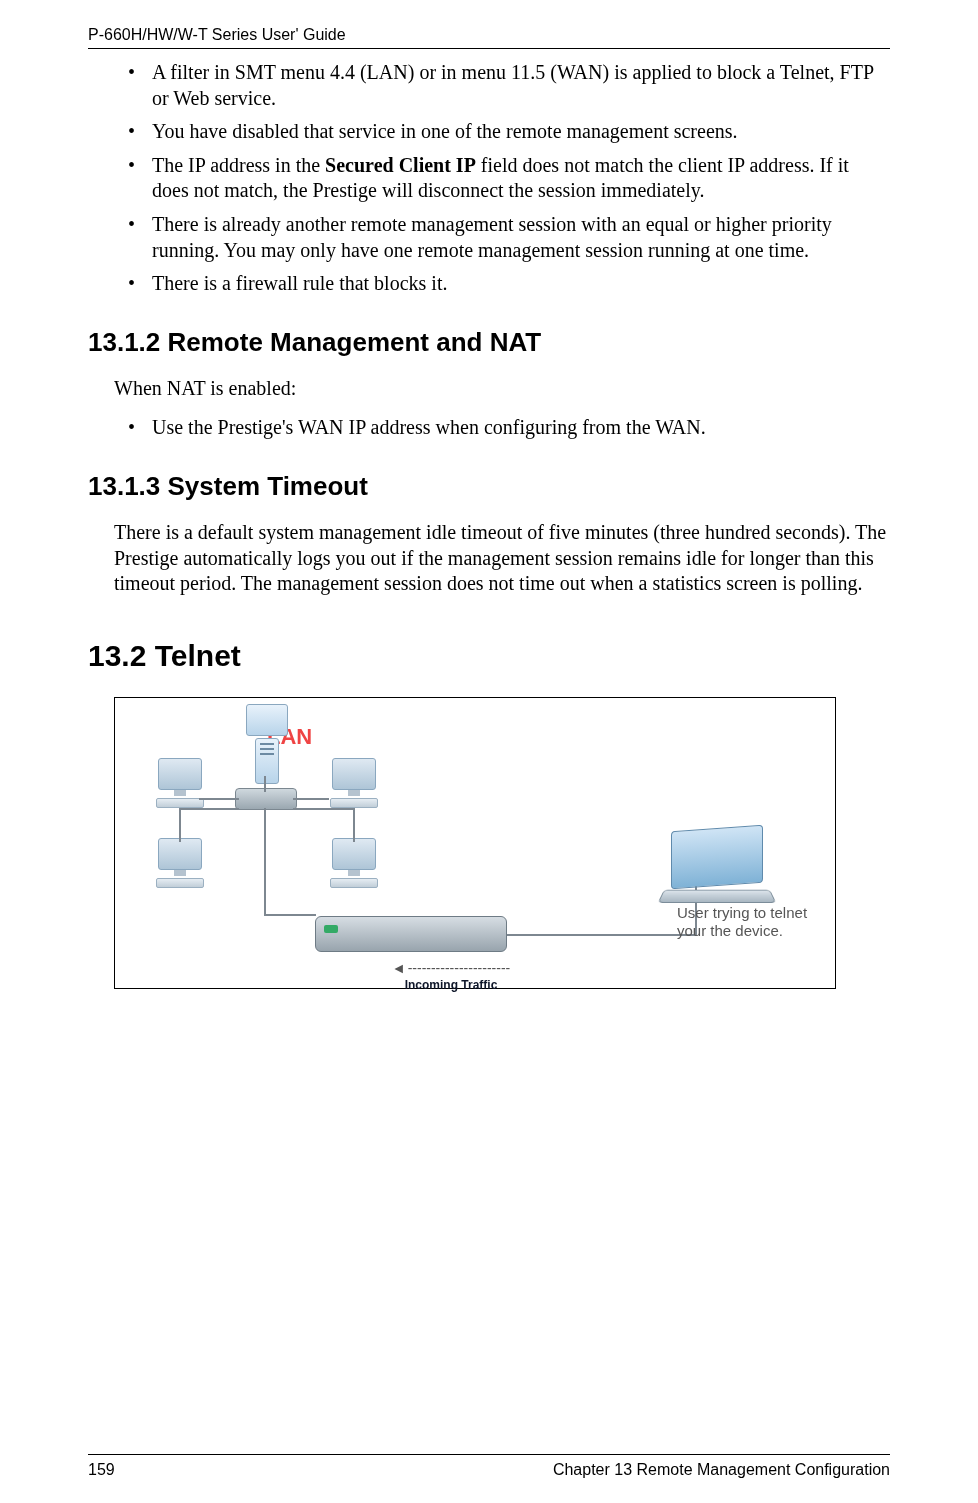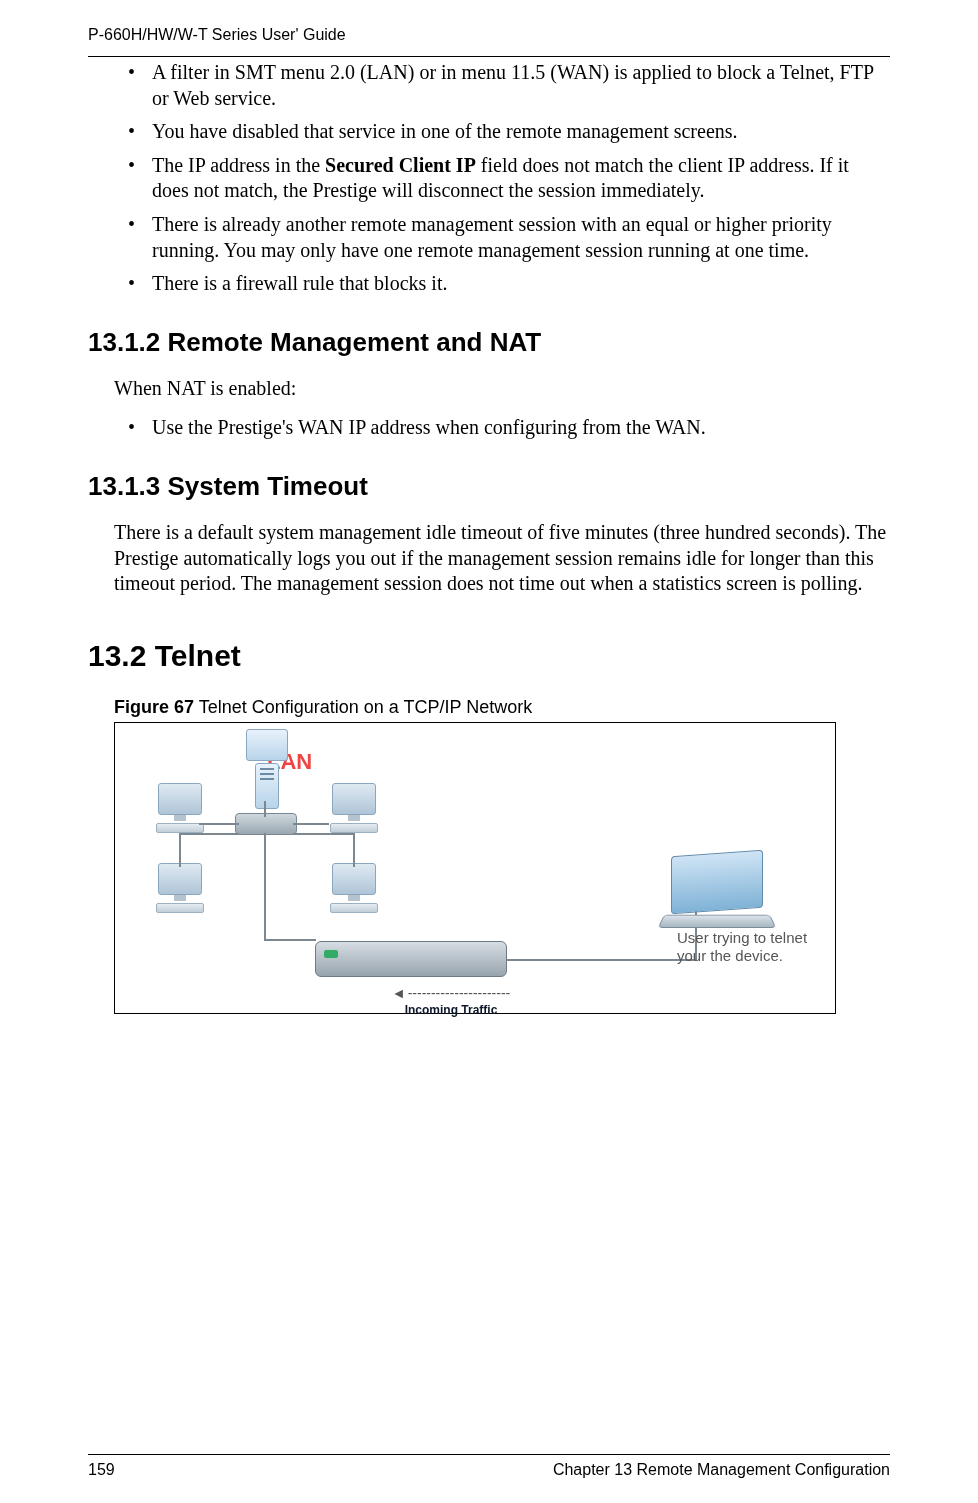--- a/index.html
+++ b/index.html
@@ -19,21 +19,21 @@
   }
   .running-header {
     position: absolute;
     top: 26px;
     left: 88px;
     right: 88px;
     font-family: Arial, Helvetica, sans-serif;
     font-size: 16px;
     color: #000;
     border-bottom: 1.5px solid #000;
-    padding-bottom: 12px;
+    padding-bottom: 4px;
   }
   .body-area {
     position: absolute;
     top: 60px;
     left: 88px;
     right: 88px;
   }
   ul.bullets {
     list-style: none;
     padding: 0;
@@ -222,43 +222,40 @@
 </head>
 <body>
 
 <div class="page">
 
   <div class="running-header">P-660H/HW/W-T Series User' Guide</div>
 
   <div class="body-area">
 
     <ul class="bullets">
-      <li>A filter in SMT menu 2.0 (LAN) or in menu 11.5 (WAN) is applied to block a Telnet, FTP or Web service.</li>
+      <li>A filter in SMT menu 4.4 (LAN) or in menu 11.5 (WAN) is applied to block a Telnet, FTP or Web service.</li>
       <li>You have disabled that service in one of the remote management screens.</li>
       <li>
         <span>The IP address in the </span><span class="strong-serif">Secured Client IP</span><span> field does not match the client IP address. If it does not match, the Prestige will disconnect the session immediately.</span>
       </li>
       <li>There is already another remote management session with an equal or higher priority running. You may only have one remote management session running at one time.</li>
       <li>There is a firewall rule that blocks it.</li>
     </ul>
 
     <div class="section-heading">13.1.2  Remote Management and NAT</div>
     <div class="body-para">When NAT is enabled:</div>
     <ul class="bullets">
       <li>Use the Prestige's WAN IP address when configuring from the WAN.</li>
     </ul>
 
     <div class="section-heading">13.1.3   System Timeout</div>
     <div class="body-para">There is a default system management idle timeout of five minutes (three hundred seconds). The Prestige automatically logs you out if the management session remains idle for longer than this timeout period. The management session does not time out when a statistics screen is polling.</div>
 
     <div class="section-heading big">13.2  Telnet</div>
 
-    <div class="fig-caption">
-      <span class="bold">Figure 67</span><span>   Telnet Configuration on a TCP/IP Network</span>
-    </div>
 
     <div class="figure-box">
       <div class="lan-label">LAN</div>
 
       <div class="server">
         <div class="monitor"></div>
         <div class="tower">
             <div class="slot"></div>
             <div class="slot"></div>
             <div class="slot"></div>

